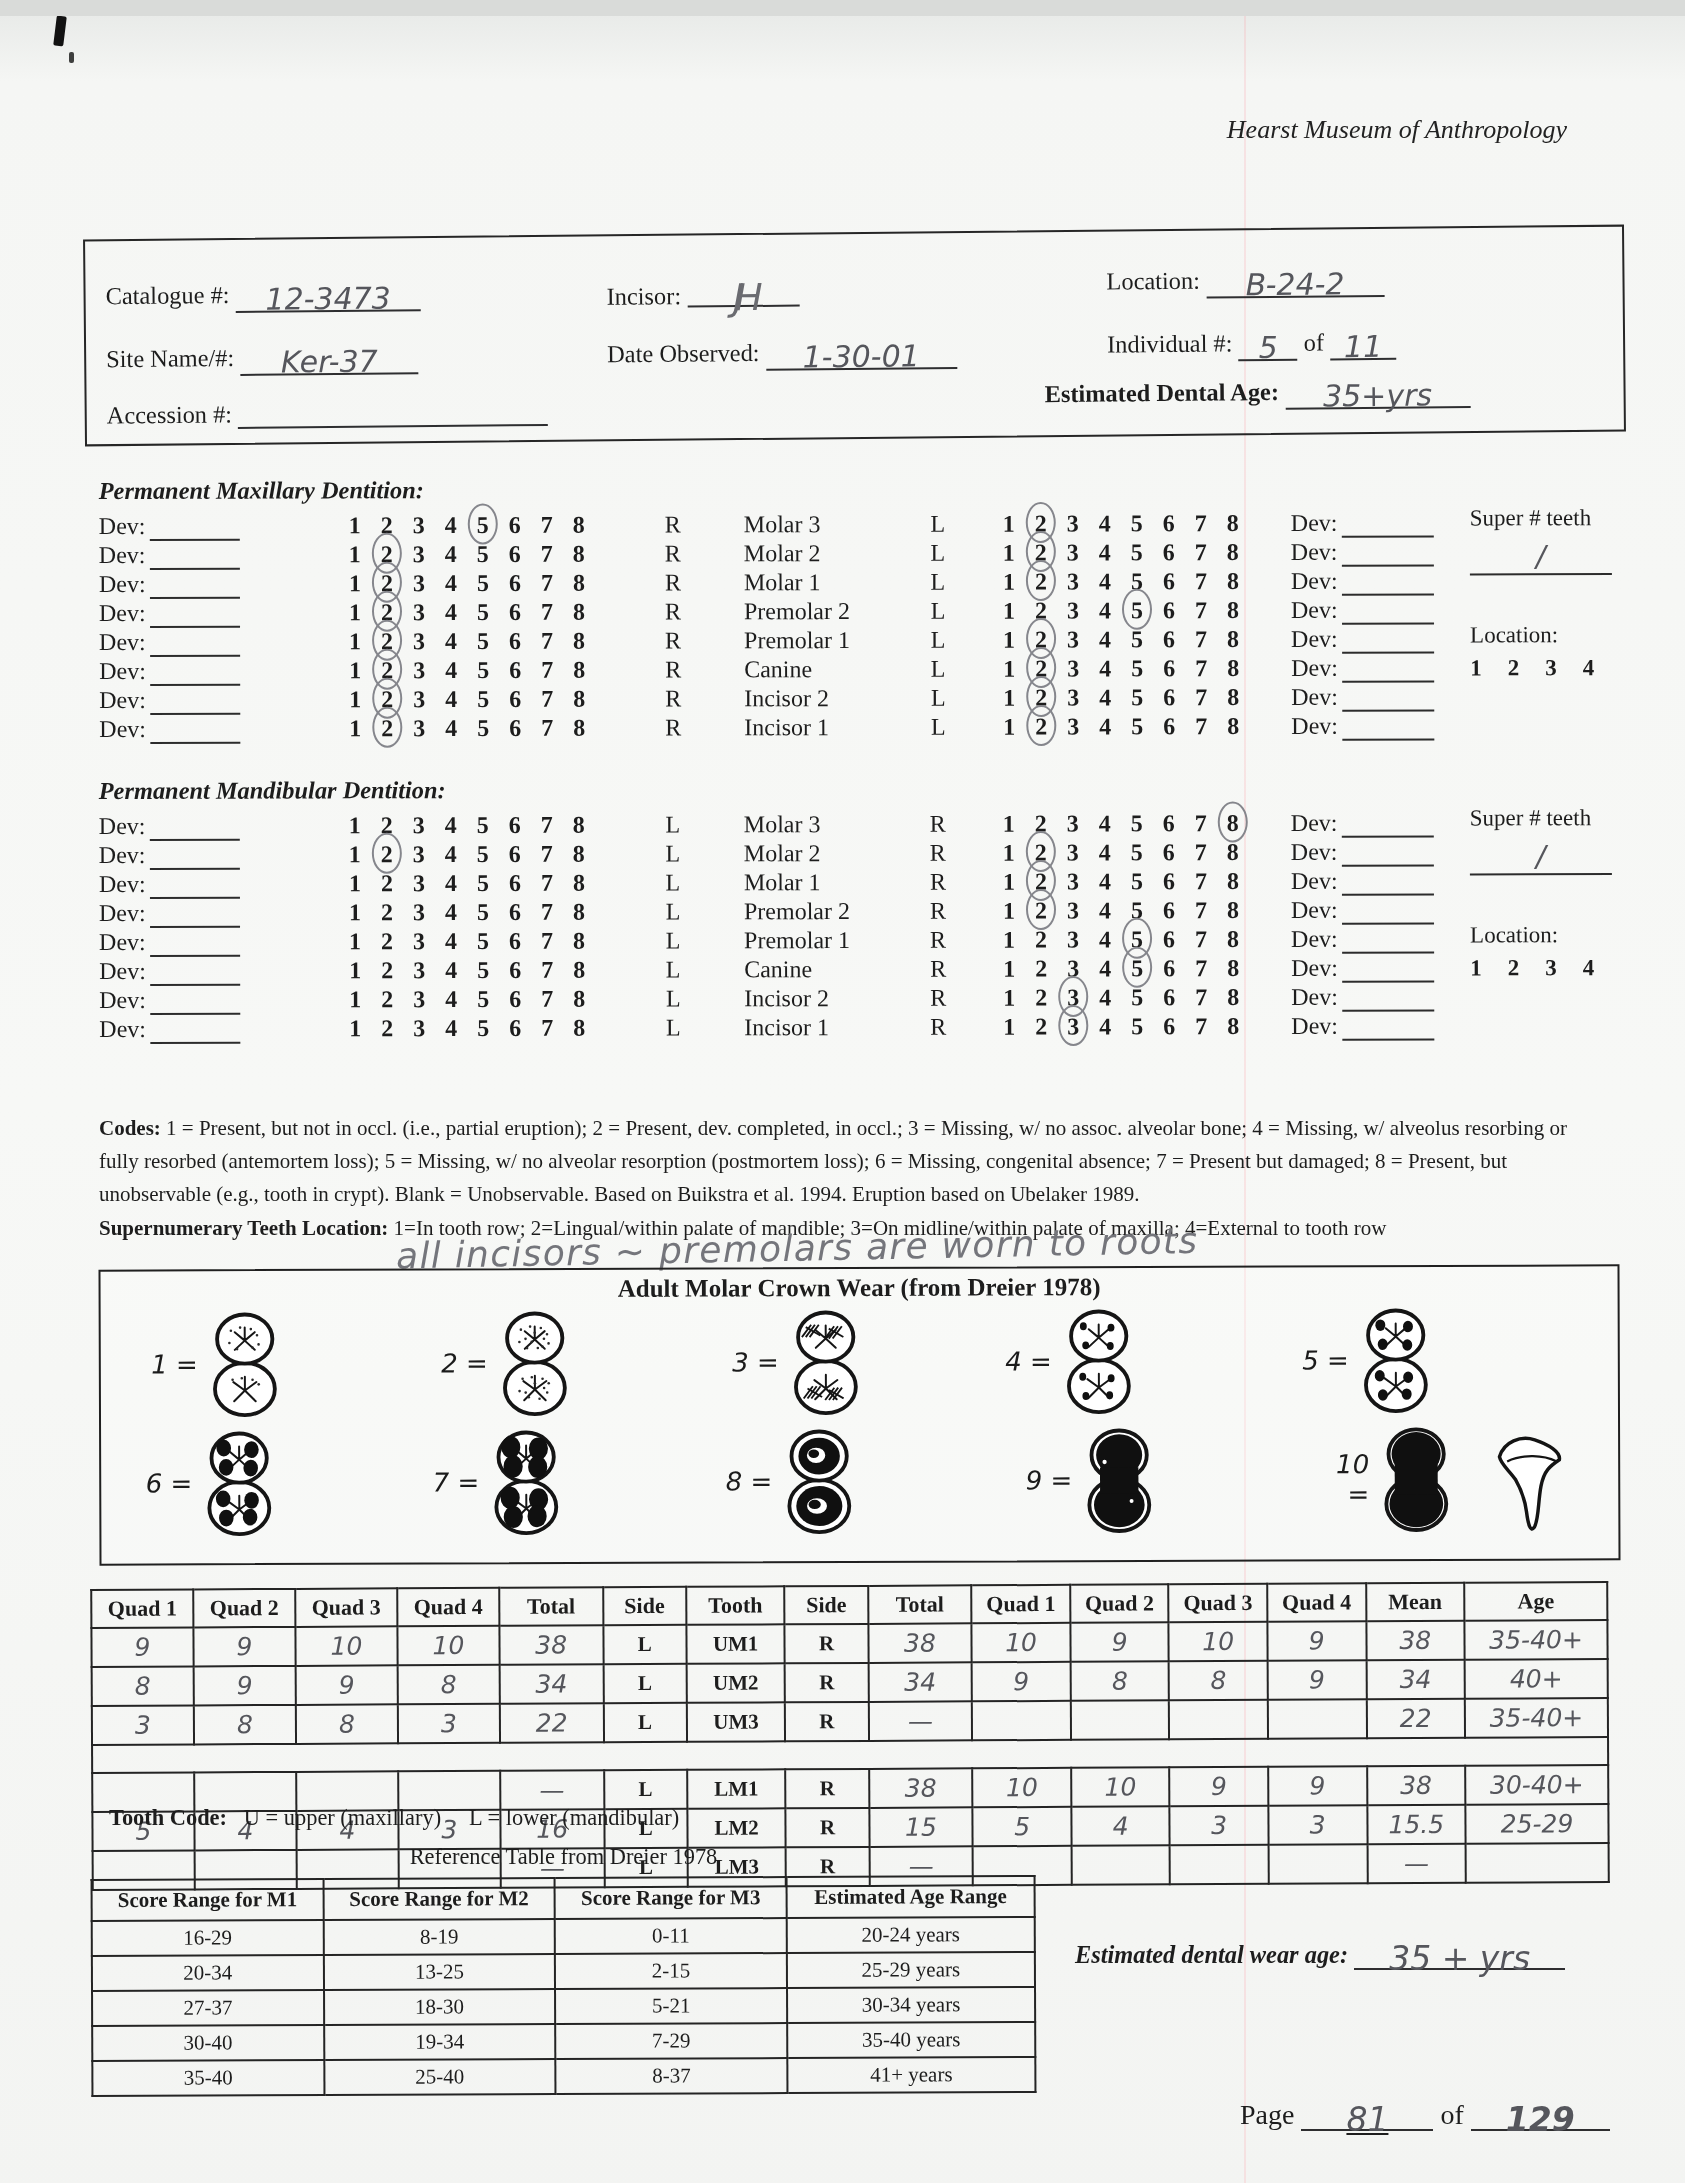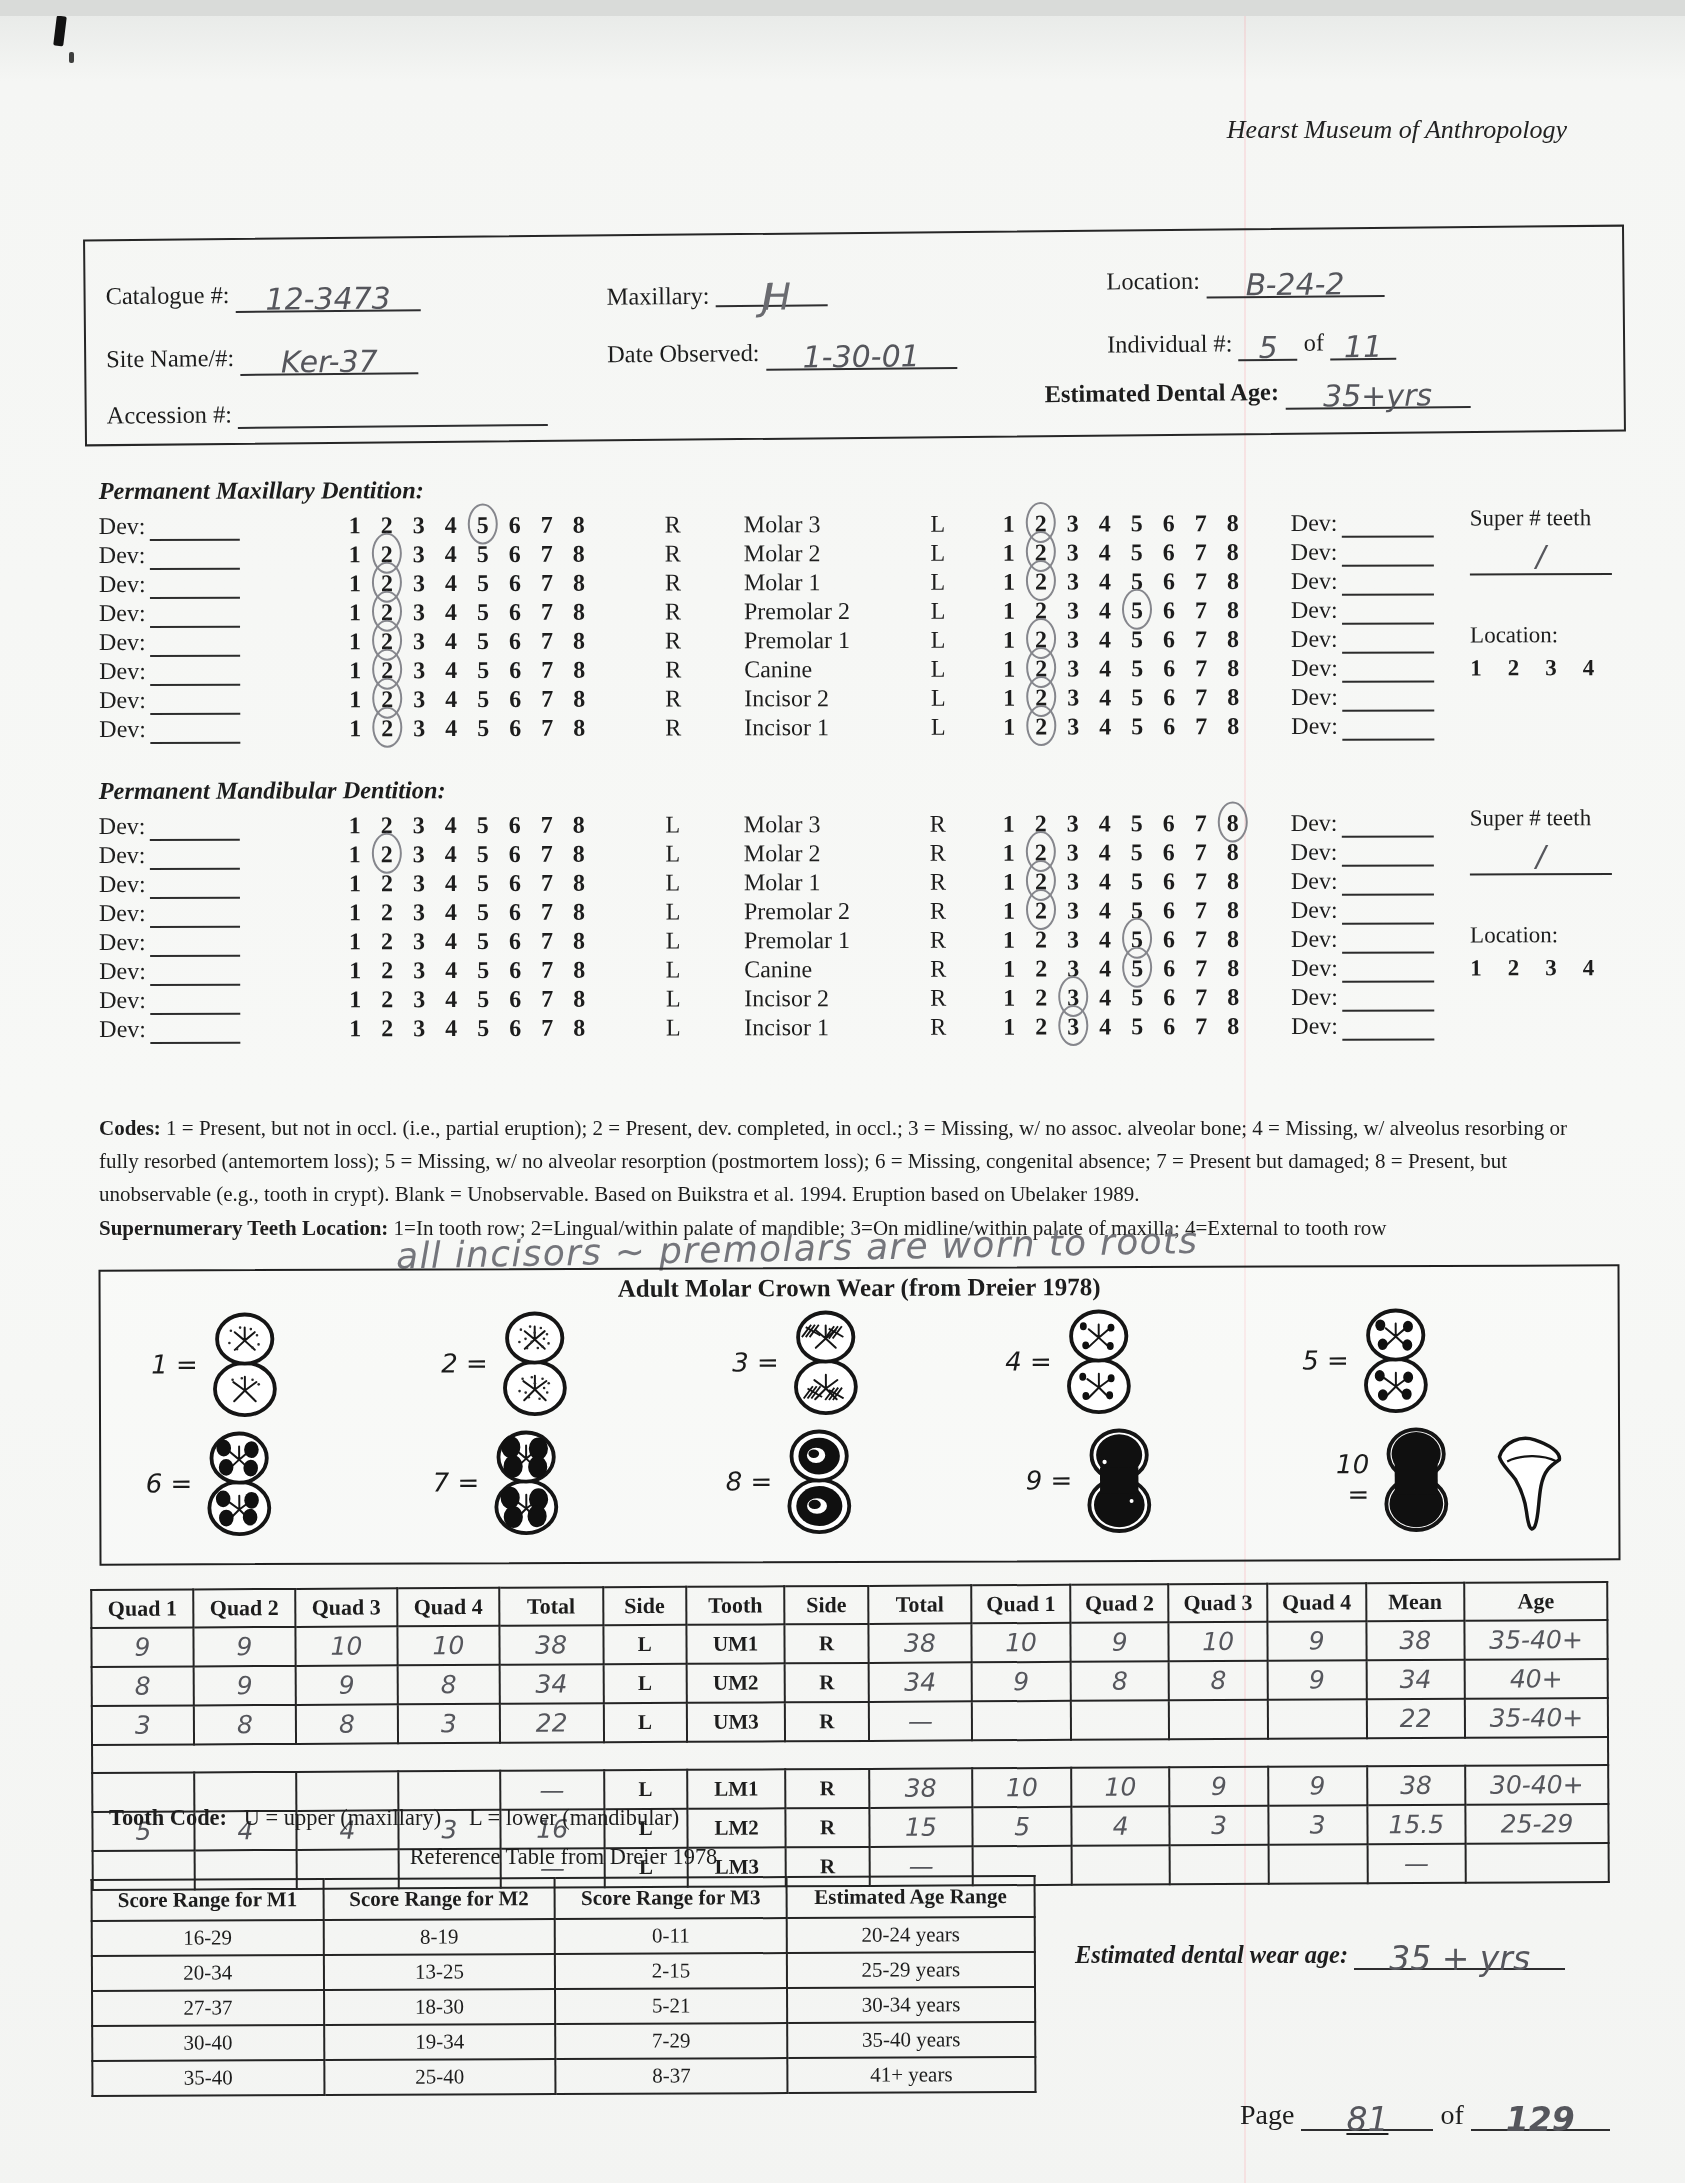--- a/index.html
+++ b/index.html
@@ -97,21 +97,21 @@
   <div class="scanline"></div>
 
   <div class="org">Hearst Museum of Anthropology</div>
 
   <div class="info-box">
     <div class="ifield" style="left:20px;top:41px;">
       <span class="lbl">Catalogue #:</span>
       <span class="fill" style="width:185px;"><span class="hw big">12-3473</span></span>
     </div>
     <div class="ifield" style="left:521px;top:41px;">
-      <span class="lbl">Maxillary:</span>
+      <span class="lbl">Incisor:</span>
       <span class="fill" style="width:112px;"><span class="hw mono">JH</span></span>
     </div>
     <div class="ifield" style="left:1021px;top:36px;">
       <span class="lbl">Location:</span>
       <span class="fill" style="width:178px;"><span class="hw big">B-24-2</span></span>
     </div>
 
     <div class="ifield" style="left:20px;top:104px;">
       <span class="lbl">Site Name/#:</span>
       <span class="fill" style="width:178px;"><span class="hw big">Ker-37</span></span>

